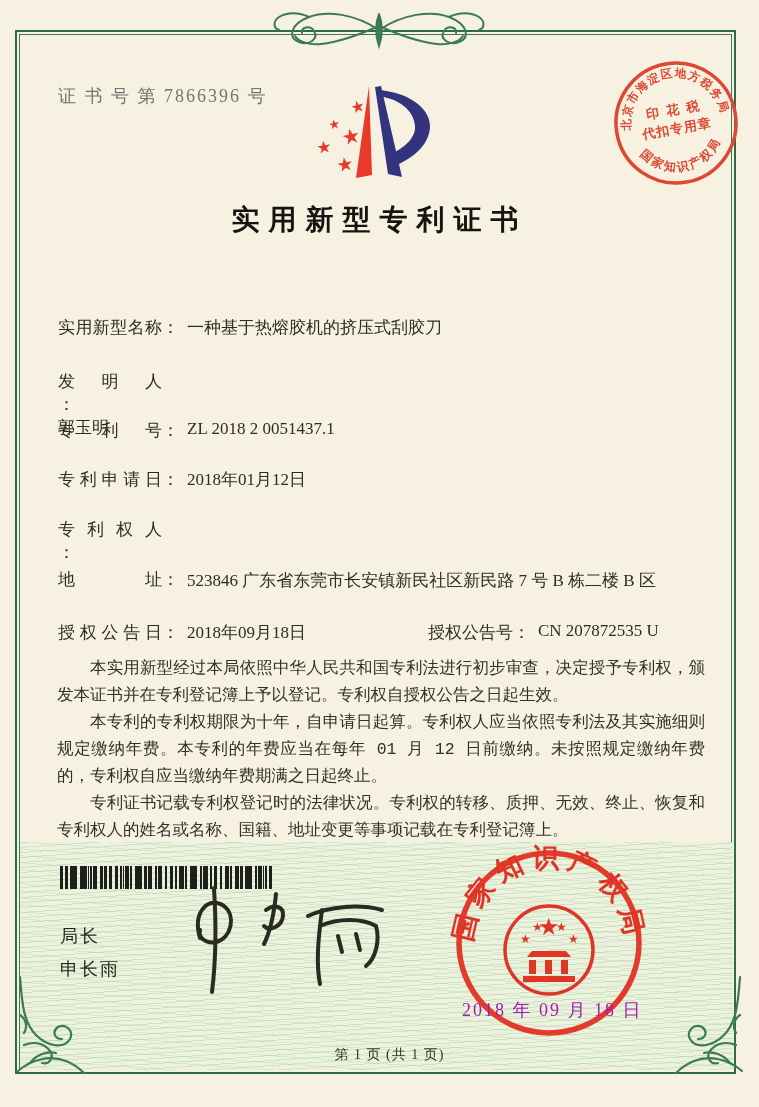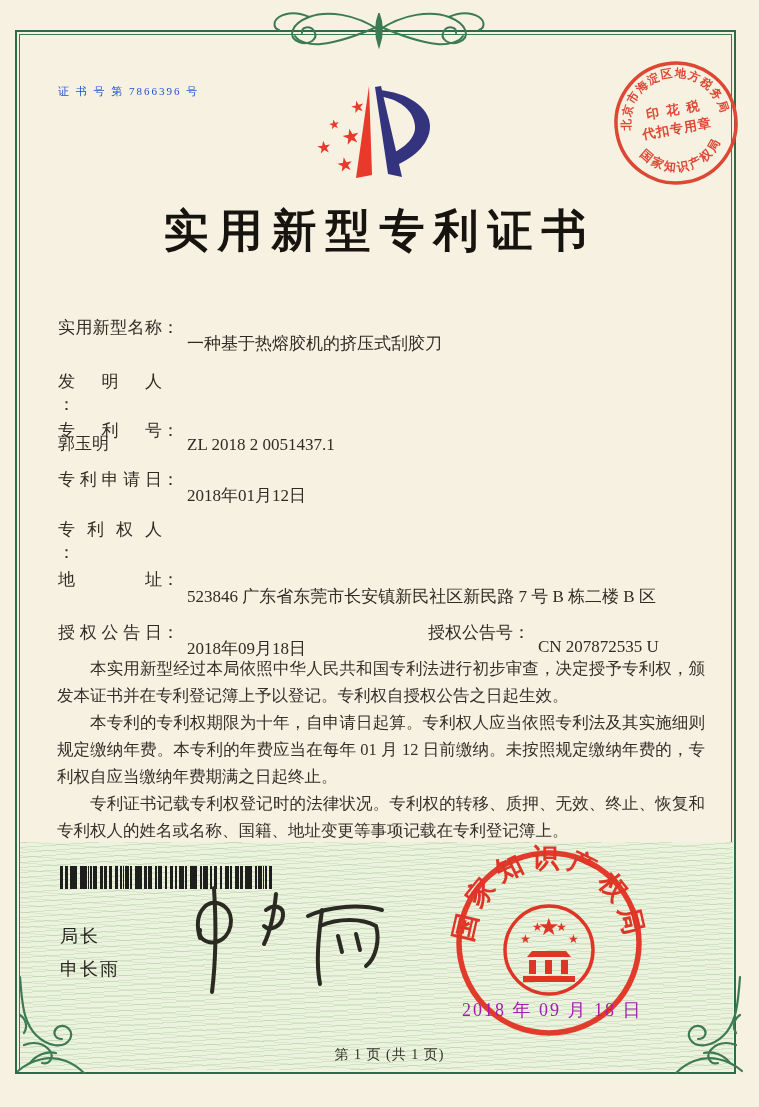--- a/index.html
+++ b/index.html
@@ -16,35 +16,35 @@
   .green-zone{position:absolute;left:20px;top:842px;width:713px;height:228px;
     background:
       repeating-linear-gradient(176deg, rgba(120,170,100,.22) 0 1px, rgba(0,0,0,0) 1px 5px),
       repeating-linear-gradient(184deg, rgba(120,170,100,.16) 0 1px, rgba(0,0,0,0) 1px 7px),
       #ebf2dd;}
   .ornament-top{position:absolute;left:229px;top:4px;}
   .corner-flourish{position:absolute;top:975px;}
   .corner-left{left:14px;}
   .corner-right{left:672px;transform:scaleX(-1);}
   
-  .cert-no{position:absolute;left:58px;top:84px;font-size:11px;letter-spacing:2px;color:#1d4ed8;}
+  .cert-no{position:absolute;left:58px;top:84px;font-size:18px;letter-spacing:2px;color:#737373;}
   .logo{position:absolute;left:308px;top:74px;}
   .title{position:absolute;left:0;top:201px;width:100%;text-align:center;
-    font-size:45px;font-weight:bold;letter-spacing:9px;color:#17140f;}
+    font-size:28px;font-weight:bold;letter-spacing:9px;color:#17140f;}
   
   .row{position:absolute;left:58px;font-size:17px;display:flex;align-items:flex-start;color:#2f2c24;}
   .row .lab{display:inline-block;width:104px;text-align:justify;text-align-last:justify;flex:none;}
   .row .colon{flex:none;margin-right:8px;}
-  .row .val{display:inline-block;margin-top:16px;}
+  .row .val{display:inline-block;}
   .r1{top:316px;} .r2{top:370px;flex-direction:column;} .r3{top:419px;} .r4{top:468px;} .r5{top:518px;flex-direction:column;}
   .r6{top:568px;} .r6 .val{width:512px;line-height:26px;}
   .r7{top:621px;} .r7b{left:428px;}
   
   .body-text{position:absolute;left:57px;top:655px;width:648px;
-    font-size:16.5px;line-height:27px;text-align:justify;color:#33302a;}
+    font-size:16.5px;line-height:27px;text-align:justify;color:#33302a;font-family:Liberation Mono, monospace;}
   .body-text p{margin:0;text-indent:2em;}
   
   .barcode{position:absolute;left:60px;top:866px;width:212px;height:23px;
     background:
       repeating-linear-gradient(90deg,#1e1e1c 0 2px,rgba(0,0,0,0) 2px 5px),
       repeating-linear-gradient(90deg,#1e1e1c 0 1px,rgba(0,0,0,0) 1px 7px),
       repeating-linear-gradient(90deg,#1e1e1c 0 3px,rgba(0,0,0,0) 3px 11px);}
   .director{position:absolute;left:60px;top:920px;
     font-family:"Liberation Sans","DejaVu Sans",sans-serif;
     font-size:18px;font-weight:500;color:#26241f;letter-spacing:2px;line-height:33px;}

